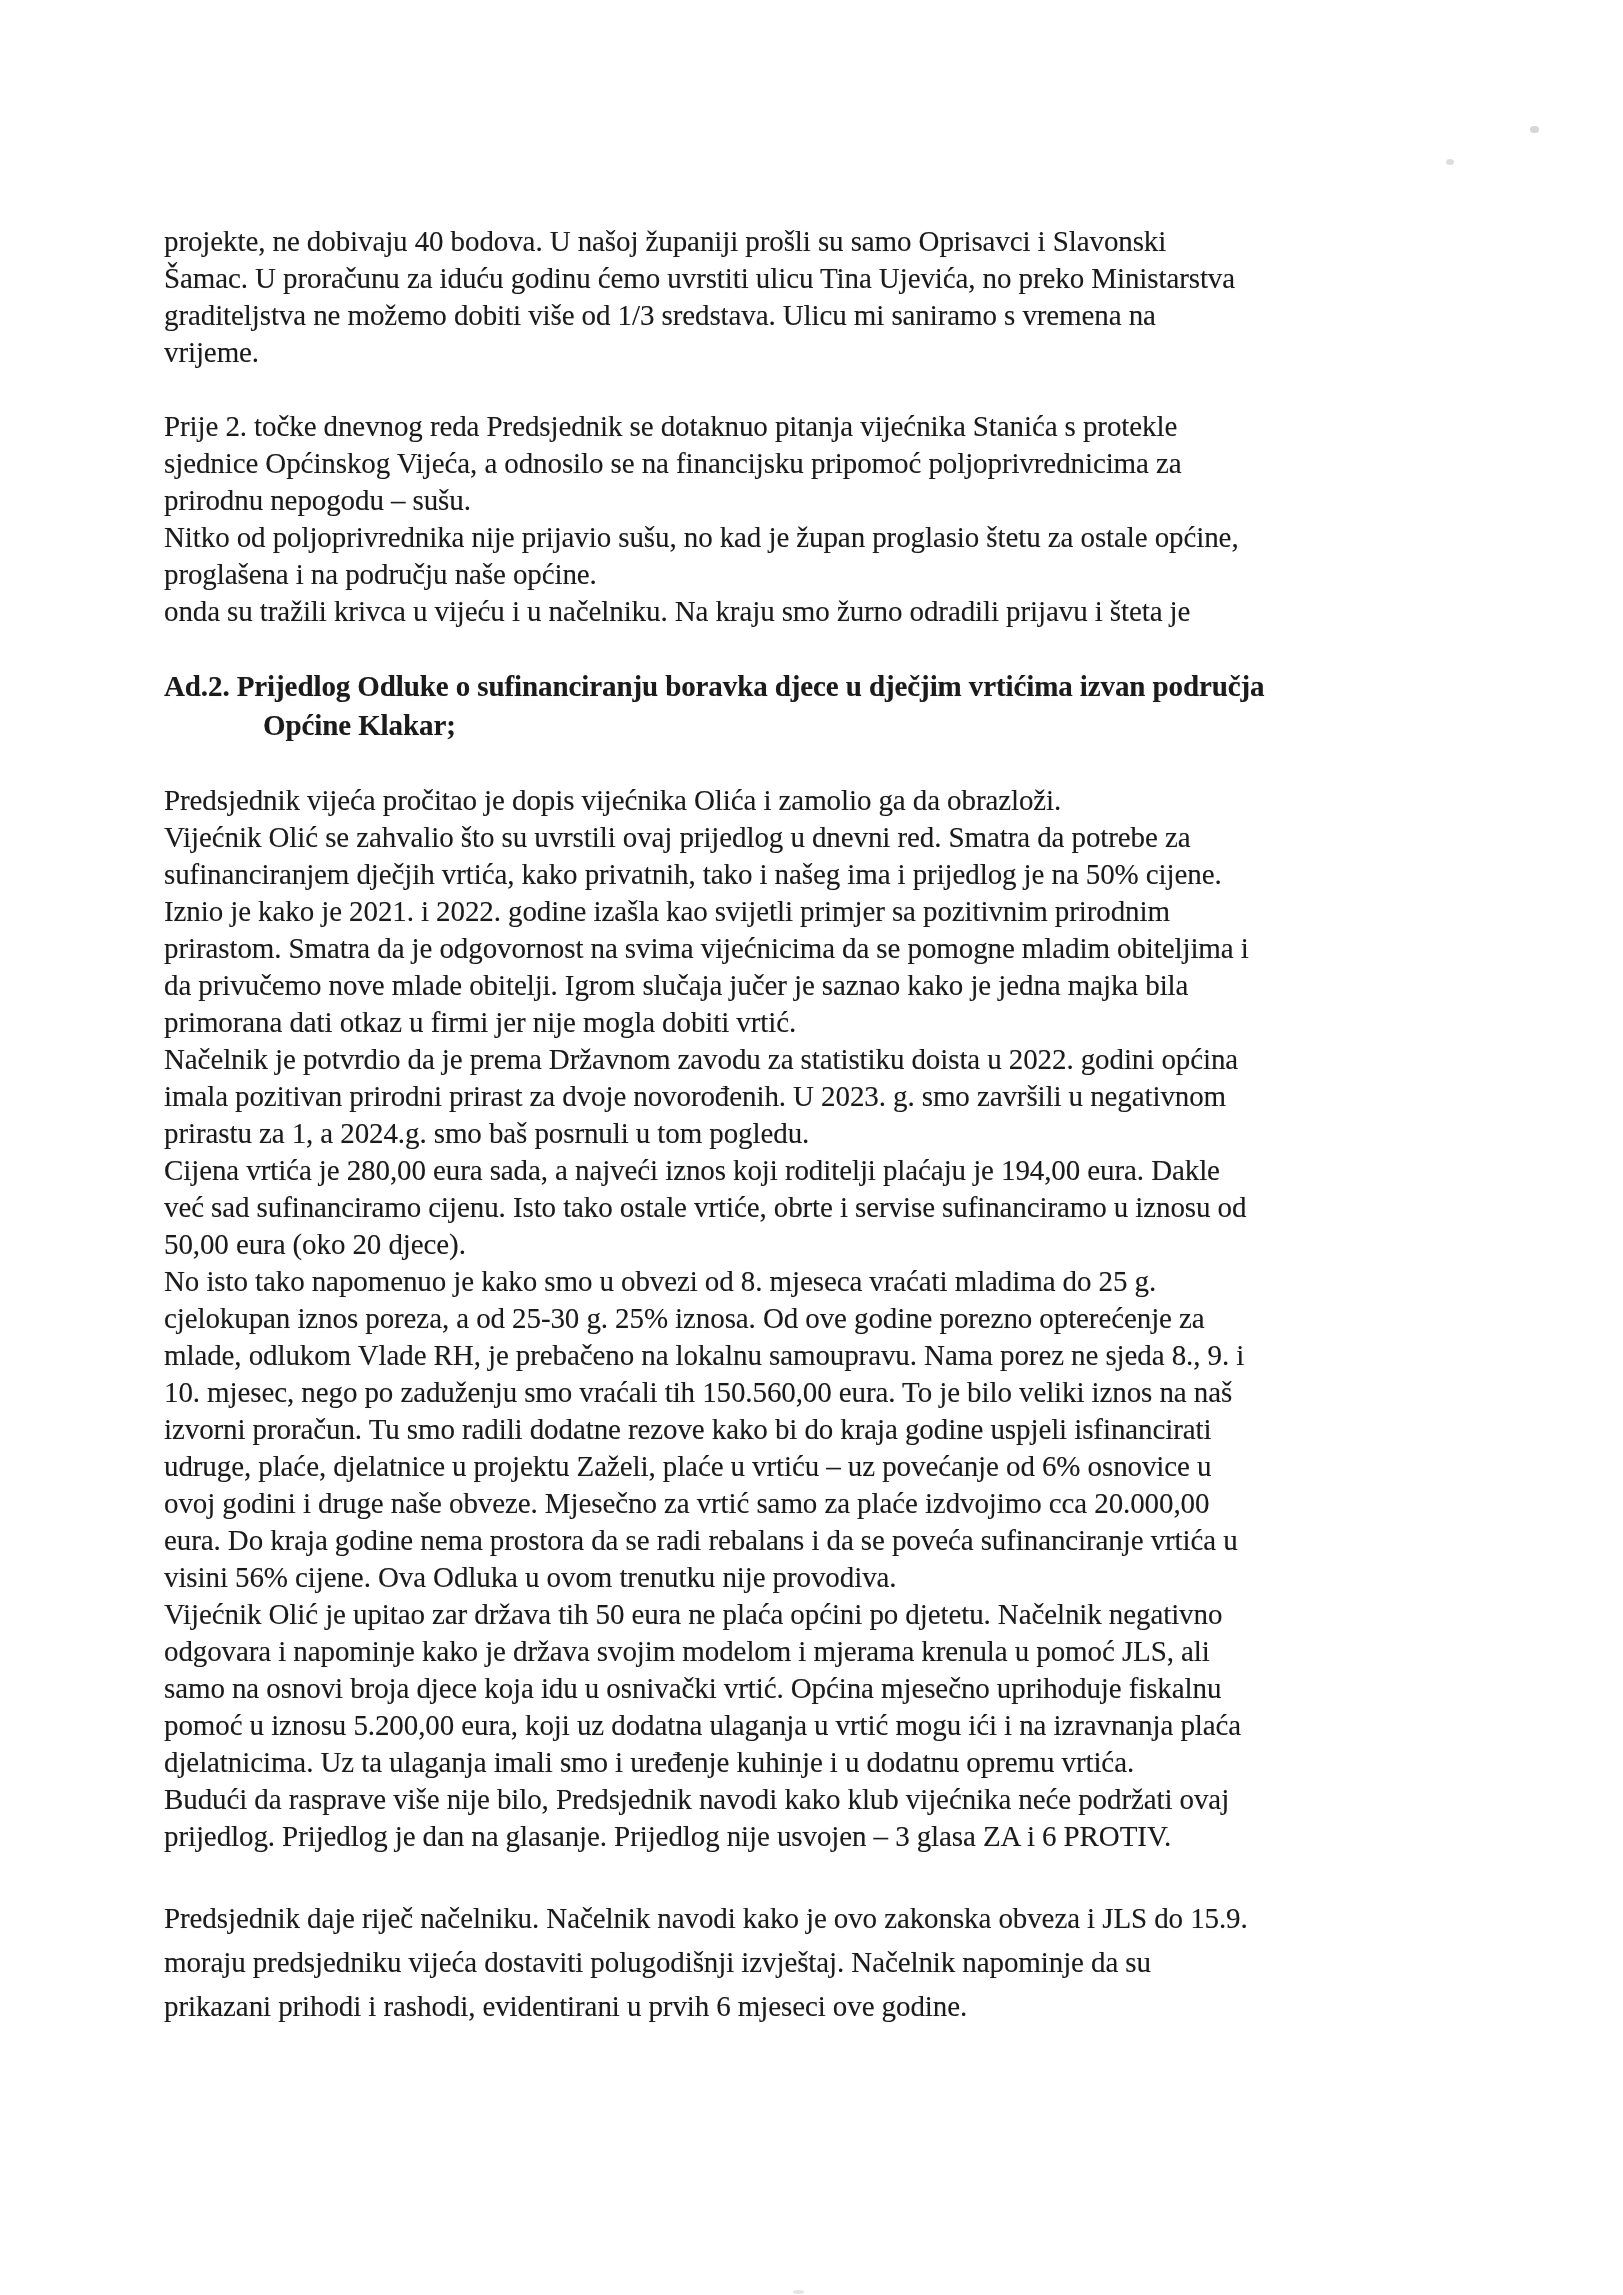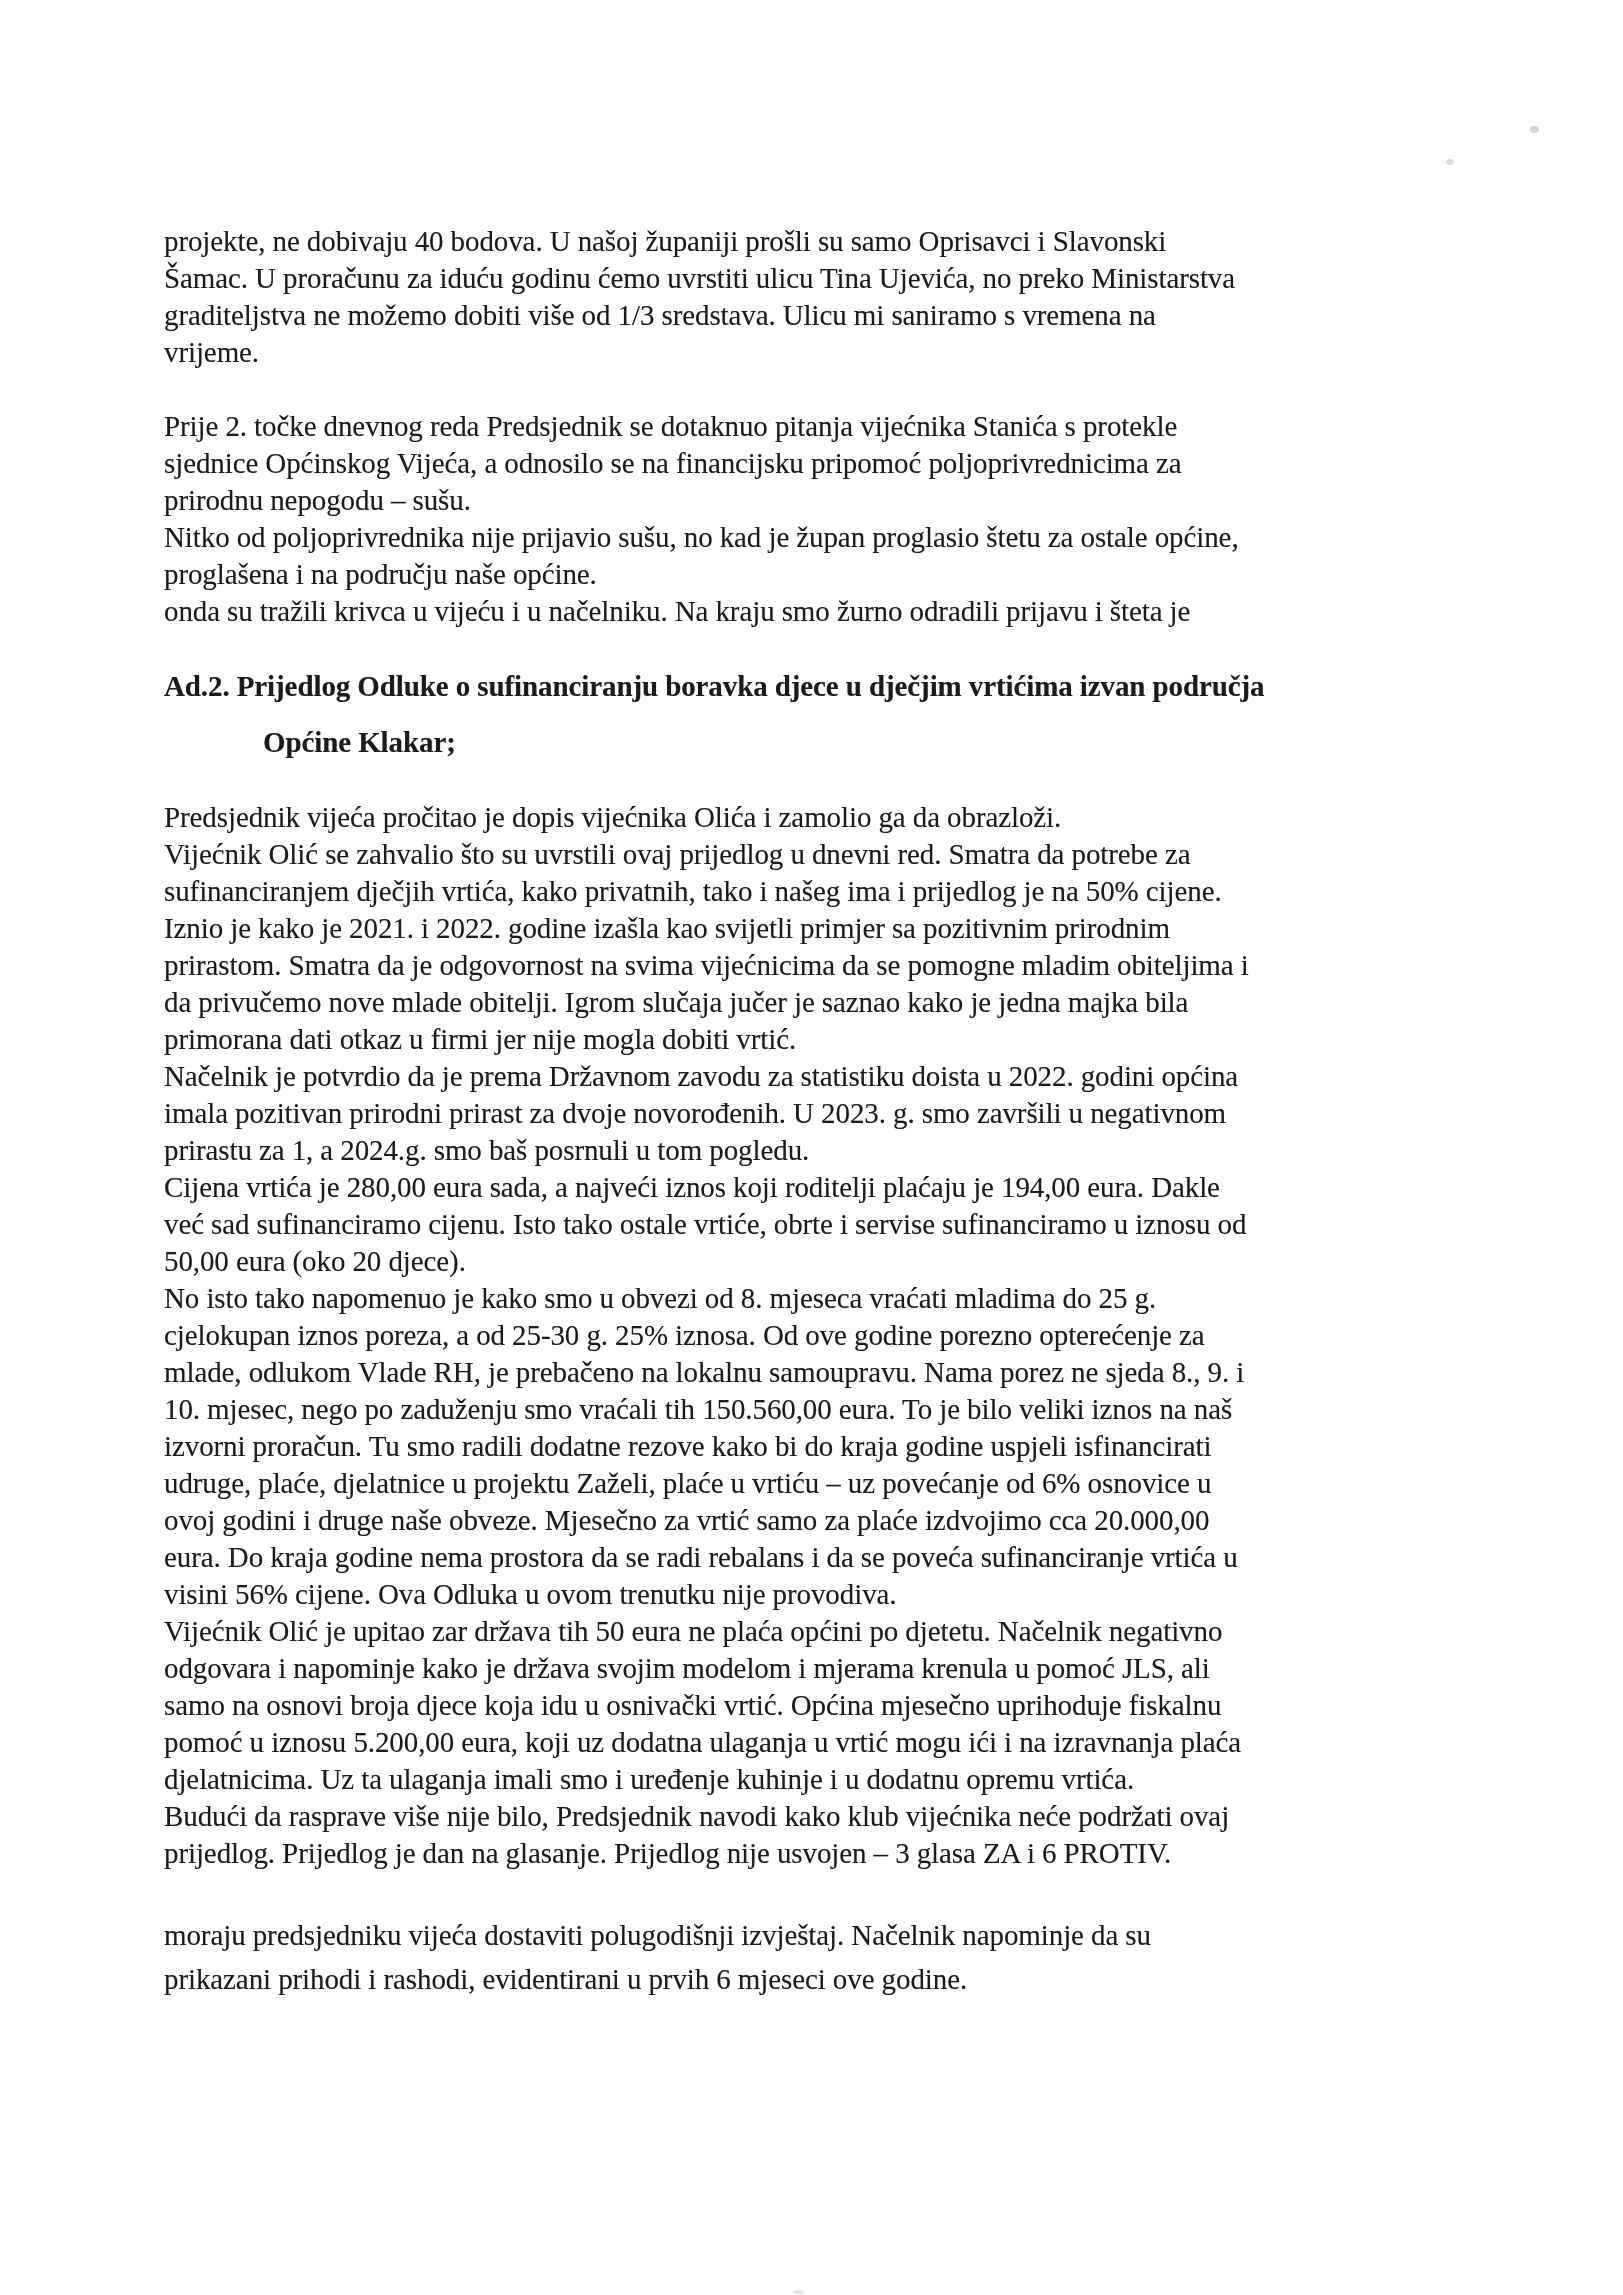--- a/index.html
+++ b/index.html
@@ -33,21 +33,20 @@
     line-height: 37px;
     height: 37px;
     white-space: nowrap;
     letter-spacing: -0.1px;
     text-shadow: 0 0 0.7px rgba(20,20,20,0.35);
   }
   .heading .line {
     font-weight: bold;
     line-height: 39px;
     height: 39px;
-    margin-top: 17px;
   }
   .heading .line.indent {
     margin-left: 99px;
   }
   
   .block:last-child {
     margin-top: 41px;
   }
   .block:last-child .line {
     line-height: 44px;
@@ -110,20 +109,21 @@
         <div class="line">visini 56% cijene. Ova Odluka u ovom trenutku nije provodiva.</div>
         <div class="line">Vijećnik Olić je upitao zar država tih 50 eura ne plaća općini po djetetu. Načelnik negativno</div>
         <div class="line">odgovara i napominje kako je država svojim modelom i mjerama krenula u pomoć JLS, ali</div>
         <div class="line">samo na osnovi broja djece koja idu u osnivački vrtić. Općina mjesečno uprihoduje fiskalnu</div>
         <div class="line">pomoć u iznosu 5.200,00 eura, koji uz dodatna ulaganja u vrtić mogu ići i na izravnanja plaća</div>
         <div class="line">djelatnicima. Uz ta ulaganja imali smo i uređenje kuhinje i u dodatnu opremu vrtića.</div>
         <div class="line">Budući da rasprave više nije bilo, Predsjednik navodi kako klub vijećnika neće podržati ovaj</div>
         <div class="line">prijedlog. Prijedlog je dan na glasanje. Prijedlog nije usvojen – 3 glasa ZA i 6 PROTIV.</div>
       </div>
       <div class="block paragraph">
+        <div class="line">Predsjednik daje riječ načelniku. Načelnik navodi kako je ovo zakonska obveza i JLS do 15.9.</div>
         <div class="line">moraju predsjedniku vijeća dostaviti polugodišnji izvještaj. Načelnik napominje da su</div>
         <div class="line">prikazani prihodi i rashodi, evidentirani u prvih 6 mjeseci ove godine.</div>
       </div>
     </div>
   <div class="speck speck-1"></div>
   <div class="speck speck-2"></div>
   <div class="speck speck-3"></div>
 </div>
 
 

